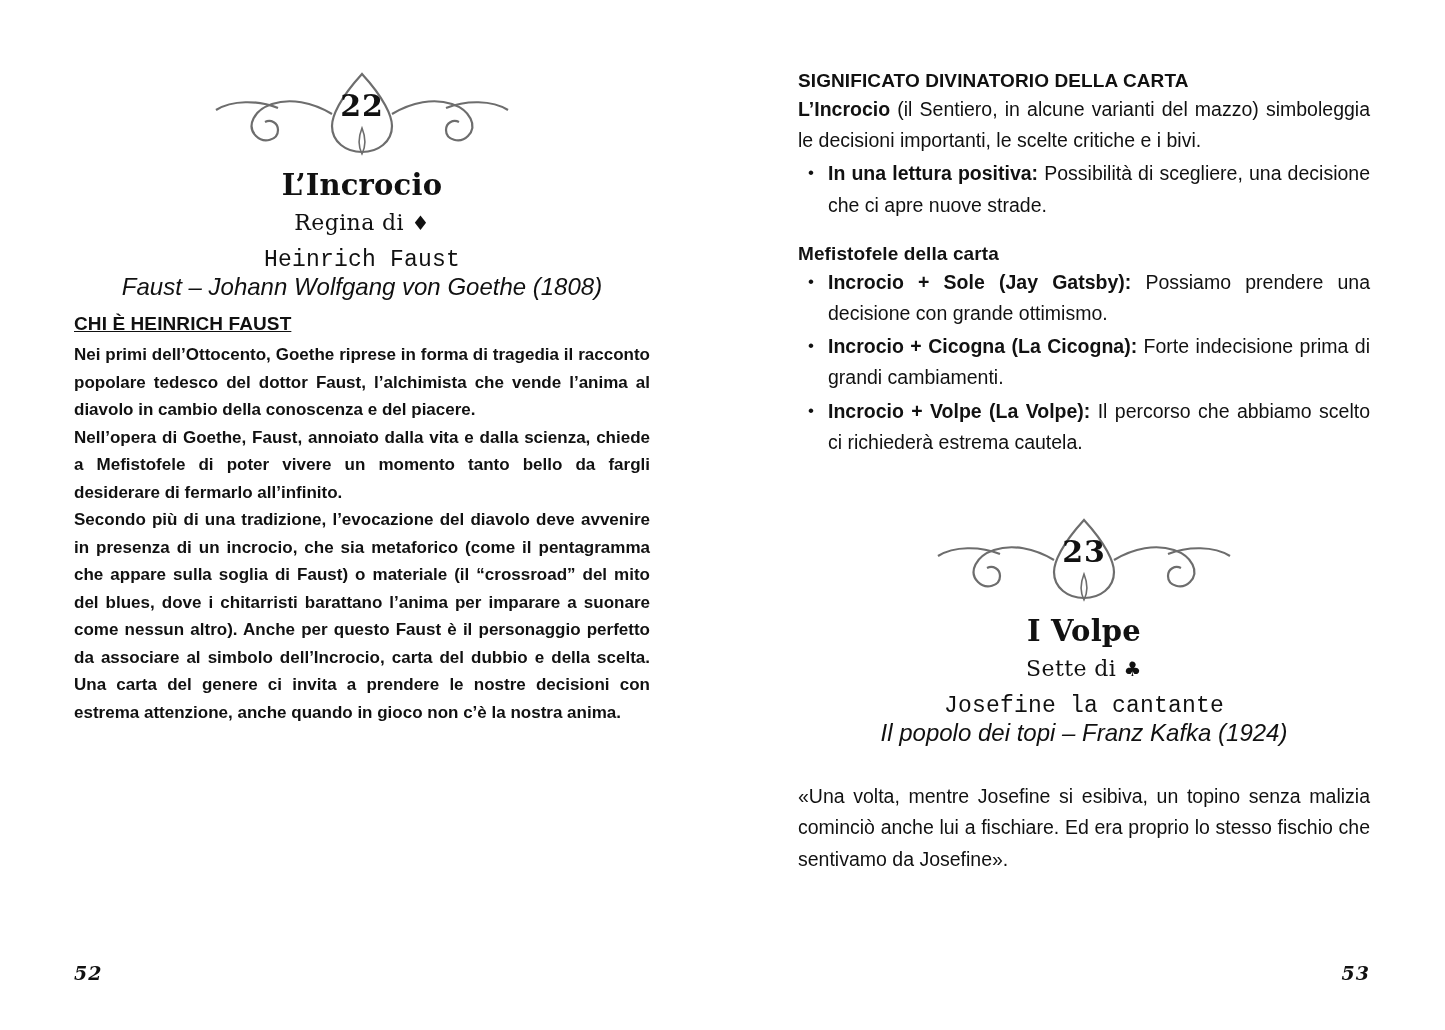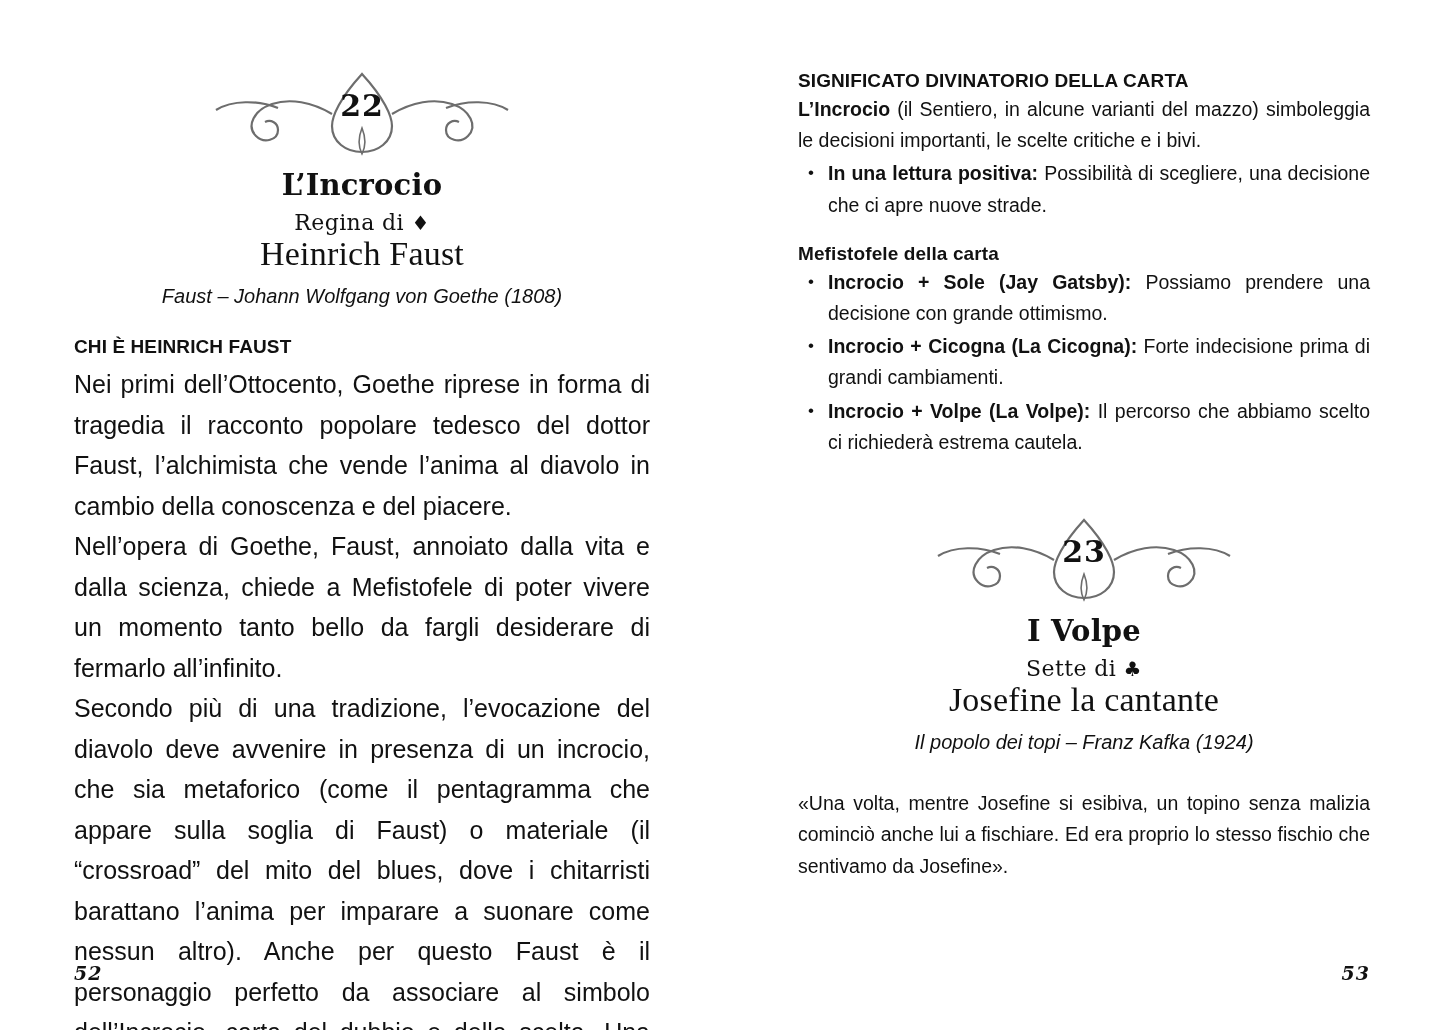--- a/index.html
+++ b/index.html
@@ -65,50 +65,52 @@
     margin-top: 6px;
   }
   .card-rank {
     font-family: "DejaVu Serif", serif;
     font-size: 22px;
     margin-top: 8px;
     letter-spacing: 0.4px;
   }
   .card-rank .suit { font-size: 20px; }
   .card-char {
-    font-family: Liberation Serif, serif;
-    font-size: 34px;
+    font-family: Liberation Mono, monospace;
+    font-size: 23px;
+    margin-top: 12px;
     letter-spacing: 0.2px;
   }
   .card-source {
     font-family: "Liberation Sans", sans-serif;
     font-style: italic;
-    font-size: 20px;
-    margin-top: 12px;
+    font-size: 24px;
   }
 
   
   .quote {
     font-size: 19.5px;
     line-height: 1.62;
     text-align: justify;
     margin-top: 34px;
   }
   .section-head {
     font-size: 19px;
     font-weight: bold;
-    margin-top: 28px;
+    margin-top: 12px;
     letter-spacing: 0.1px;
+    text-decoration: underline;
   }
   .para {
-    font-size: 25px;
+    font-size: 17px;
     line-height: 1.62;
     text-align: justify;
     margin-top: 6px;
     hyphens: auto;
+    font-weight: bold;
   }
   .para.tight { margin-top: 0; }
 
   
   .block-head {
     font-size: 19px;
     font-weight: bold;
     margin: 0 0 2px 0;
     letter-spacing: 0.1px;
   }

